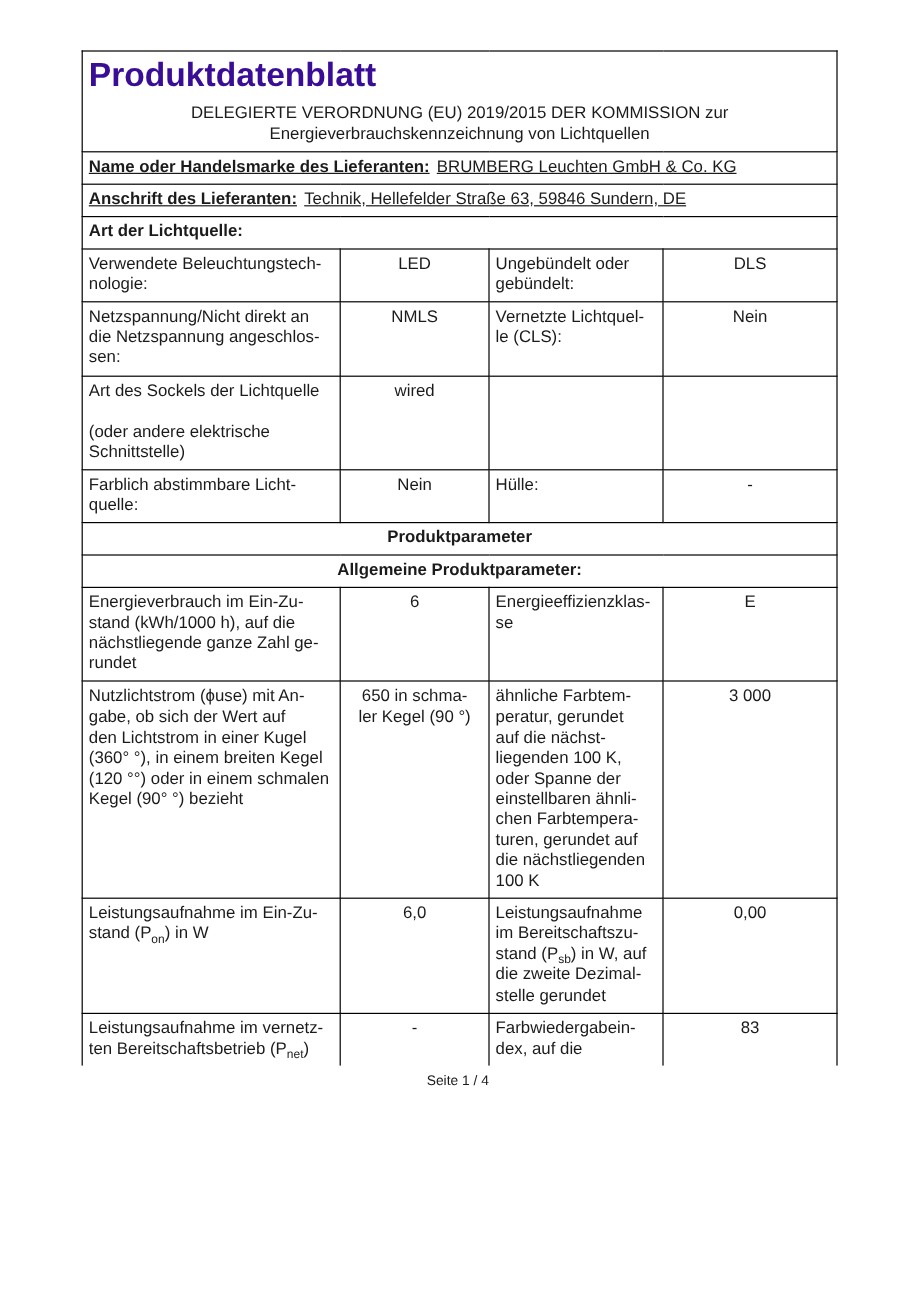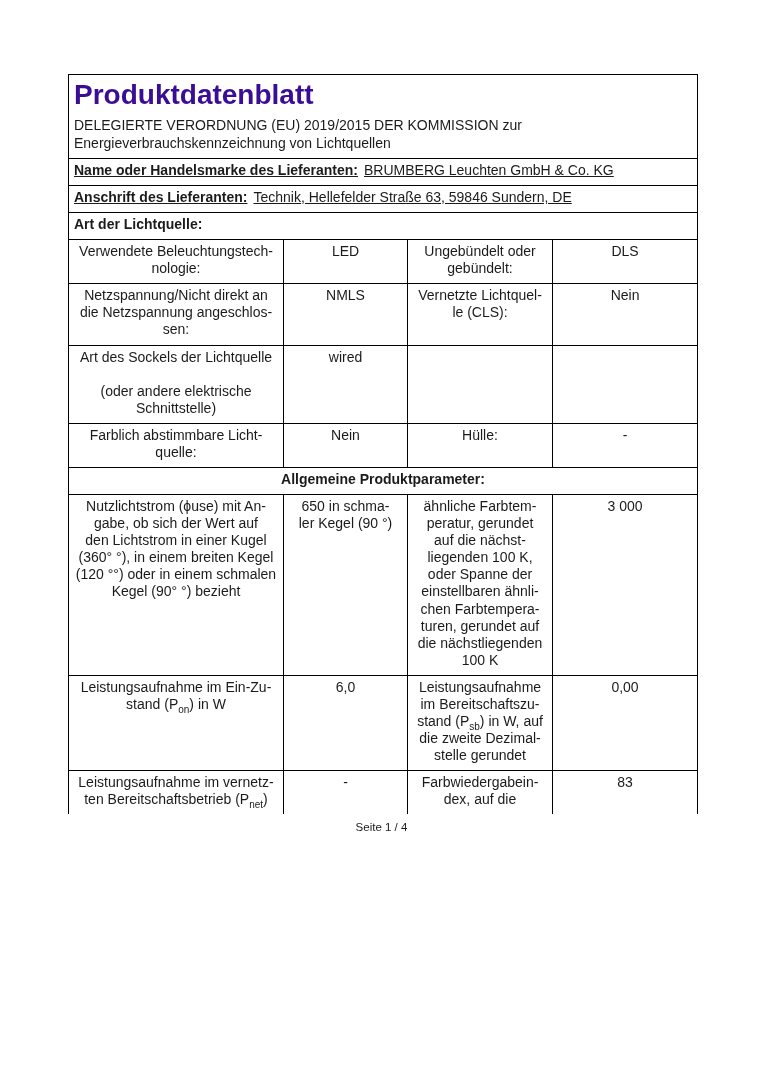--- a/index.html
+++ b/index.html
@@ -13,46 +13,45 @@
   }
   .doc {
     position: absolute;
     left: 68px; top: 42px;
     width: 629px;
   }
   table.sheet {
     width: 100%;
     border-collapse: collapse;
     table-layout: fixed;
-    margin-top: 32px;
   }
   table.sheet td {
     border: 1.5px solid #000000;
     vertical-align: top;
     font-size: 14px;
     line-height: 1.22;
     padding: 3px 5px 6px 5px;
   }
   
   td.title-cell { padding: 7px 9px 9px 9px; }
   .doc-title {
     font-size: 28px;
     font-weight: bold;
     letter-spacing: 0px;
     margin-bottom: 5px;
   }
-  .subtitle-line { font-size: 14px; line-height: 1.24; }
+  .subtitle-line { font-size: 14px; line-height: 1.24; text-align: center; }
   
   td.info-cell { padding: 5px 5px 7px 5px; text-decoration: underline; }
   .b { font-weight: bold; }
   .info-value { margin-left: 6px; }
   
   td.section-cell { font-weight: bold; padding: 4px 5px 6px 5px; }
   
-  td.p-label { white-space: pre-line; text-align: center; }
+  td.p-label { white-space: pre-line; text-align: left; }
   td.p-value { white-space: pre-line; text-align: center; }
   
   td.band-cell { font-weight: bold; text-align: center; padding: 2px 5px 4px 5px; }
   td.colhead-cell { padding: 2px 5px 4px 5px; }
   
   tr.cut-row td { border-bottom: none; }
   sub { font-size: 10px; vertical-align: sub; line-height: 0; }
   .footer {
     text-align: center;
     font-size: 11.5px;
@@ -124,23 +123,36 @@
     </tr>
     <tr>
       <td class="p-label">Farblich abstimmbare Licht-
 quelle:</td>
       <td class="p-value">Nein</td>
       <td class="p-label">Hülle:</td>
       <td class="p-value">-</td>
     </tr>
 
     <tr>
+      <td colspan="4" class="band-cell">Produktparameter</td>
+    </tr>
+    <tr>
       <td colspan="4" class="band-cell">Allgemeine Produktparameter:</td>
     </tr>
 
+    <tr>
+      <td class="p-label">Energieverbrauch im Ein-Zu-
+stand (kWh/1000 h), auf die
+nächstliegende ganze Zahl ge-
+rundet</td>
+      <td class="p-value">6</td>
+      <td class="p-label">Energieeffizienzklas-
+se</td>
+      <td class="p-value">E</td>
+    </tr>
     <tr>
       <td class="p-label">Nutzlichtstrom (ϕuse) mit An-
 gabe, ob sich der Wert auf
 den Lichtstrom in einer Kugel
 (360° °), in einem breiten Kegel
 (120 °°) oder in einem schmalen
 Kegel (90° °) bezieht</td>
       <td class="p-value">650 in schma-
 ler Kegel (90 °)</td>
       <td class="p-label">ähnliche Farbtem-

